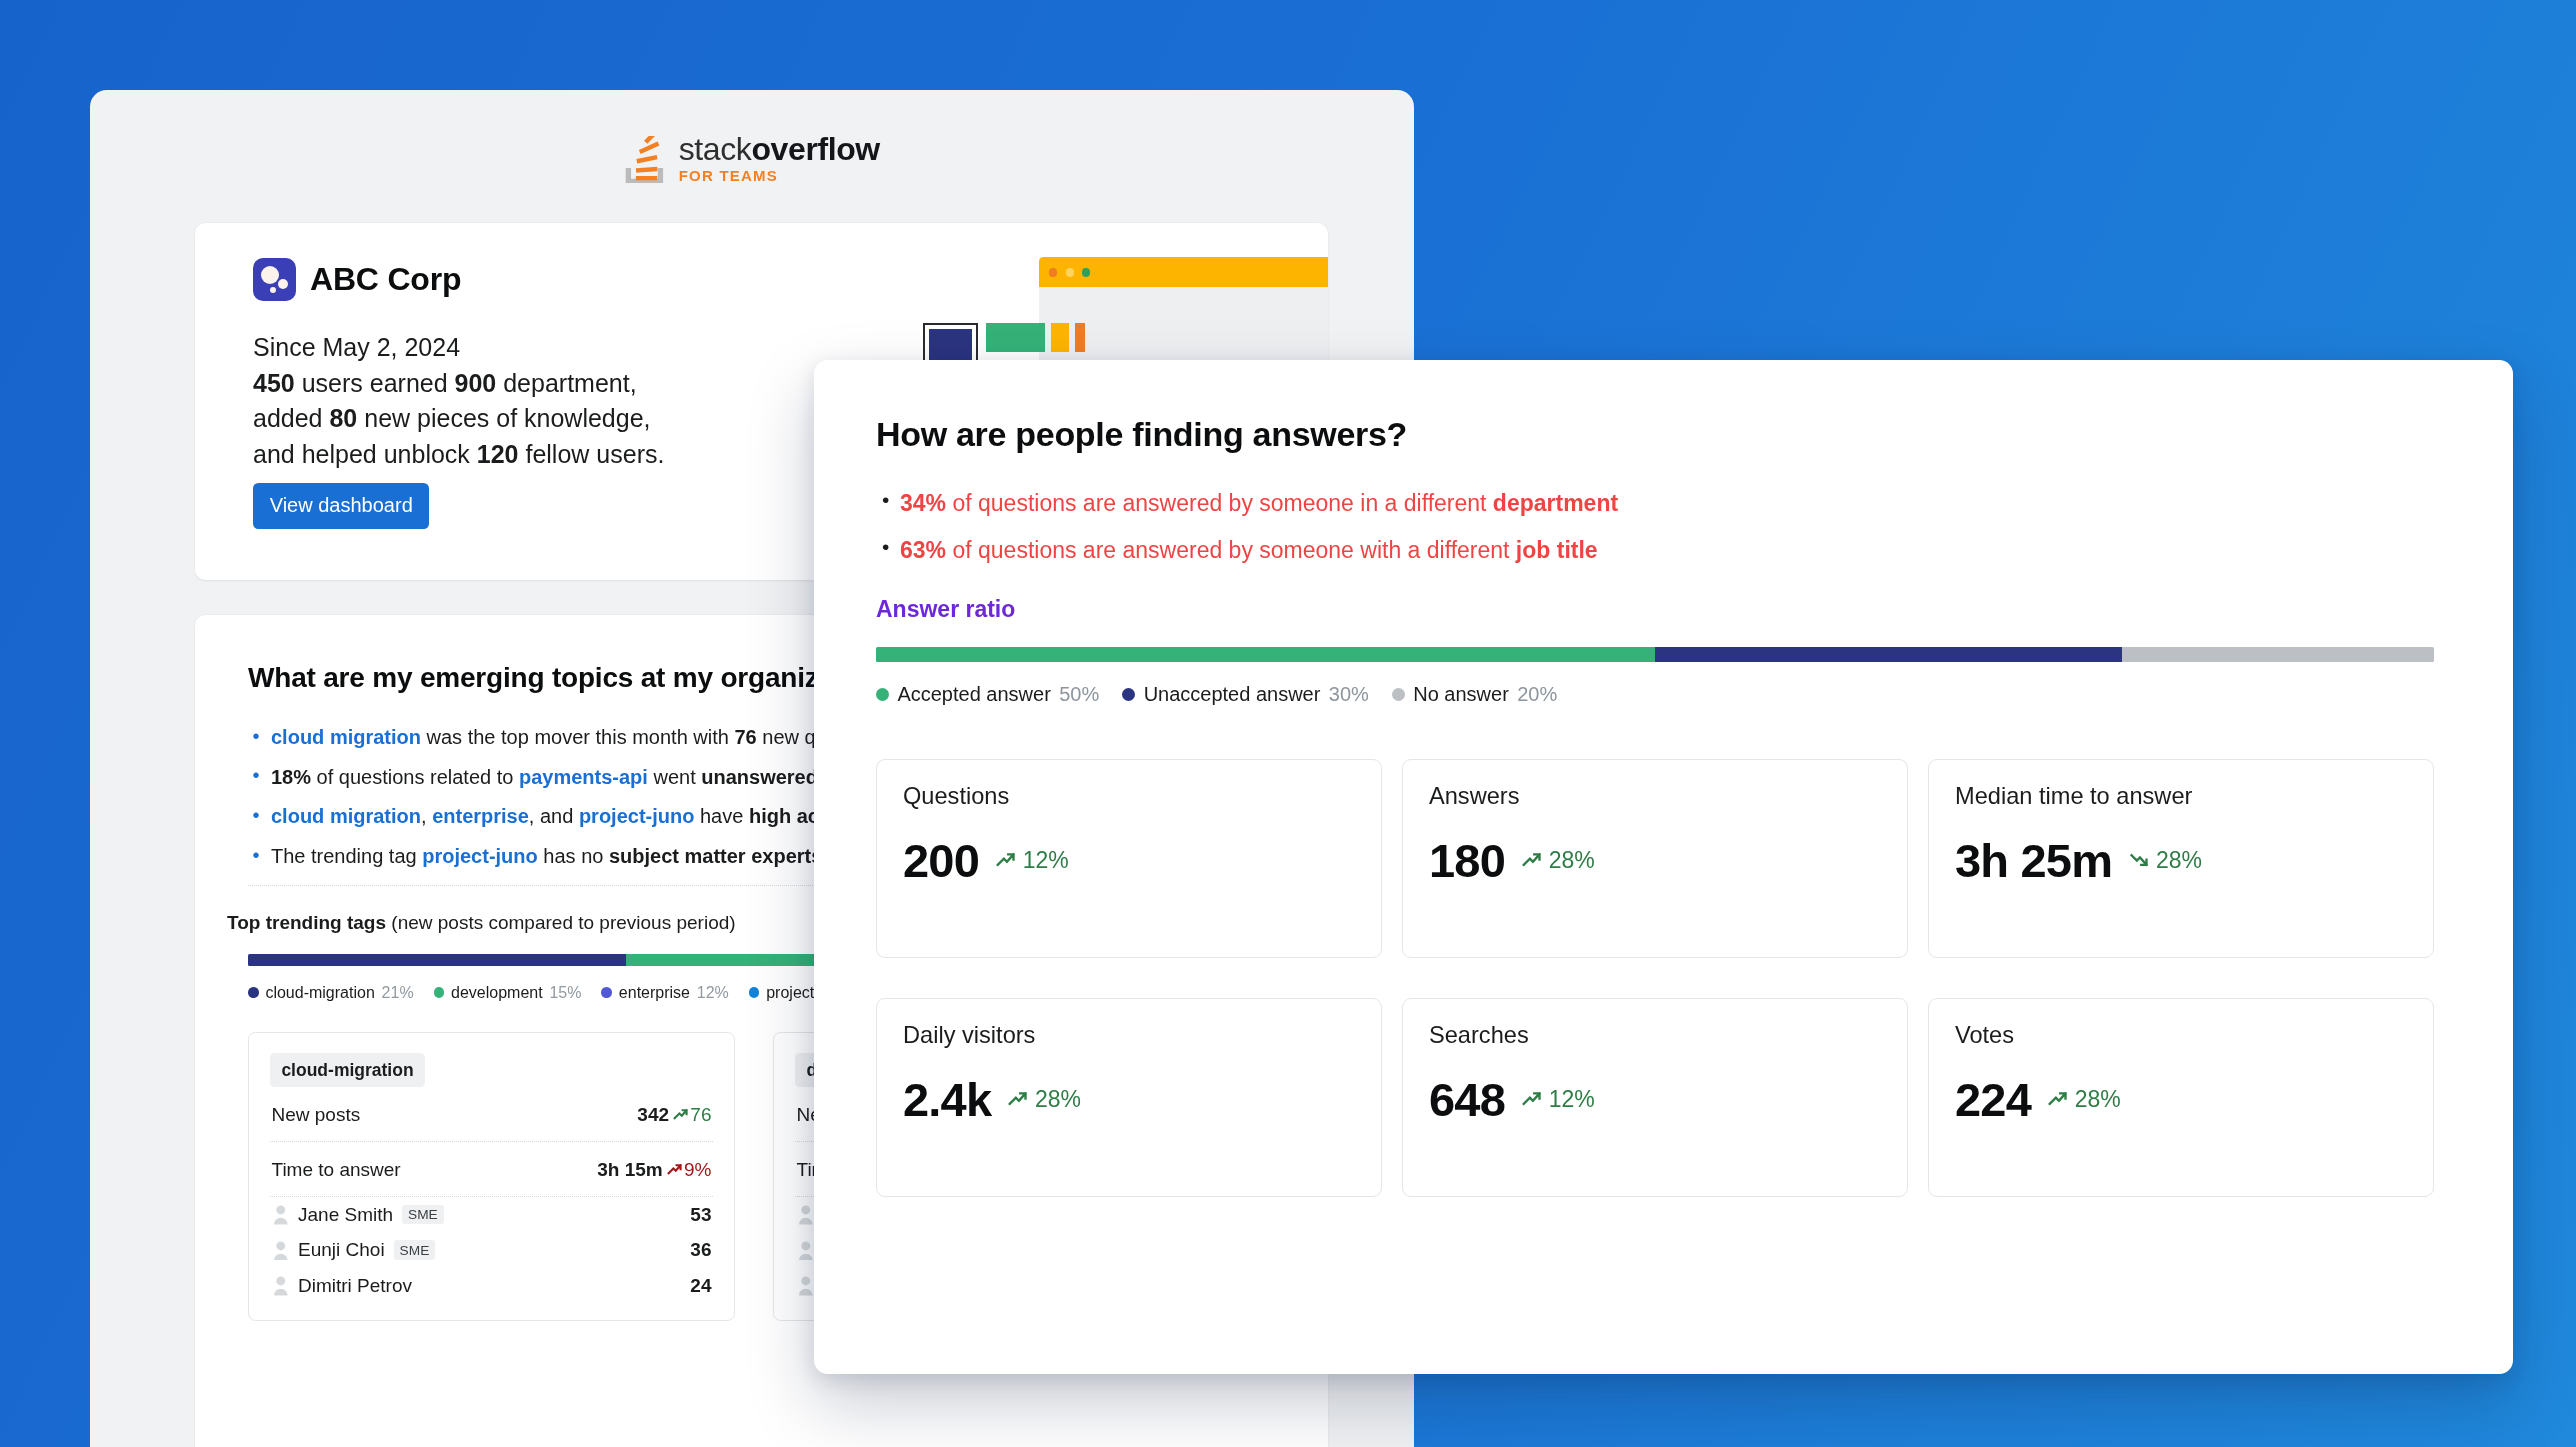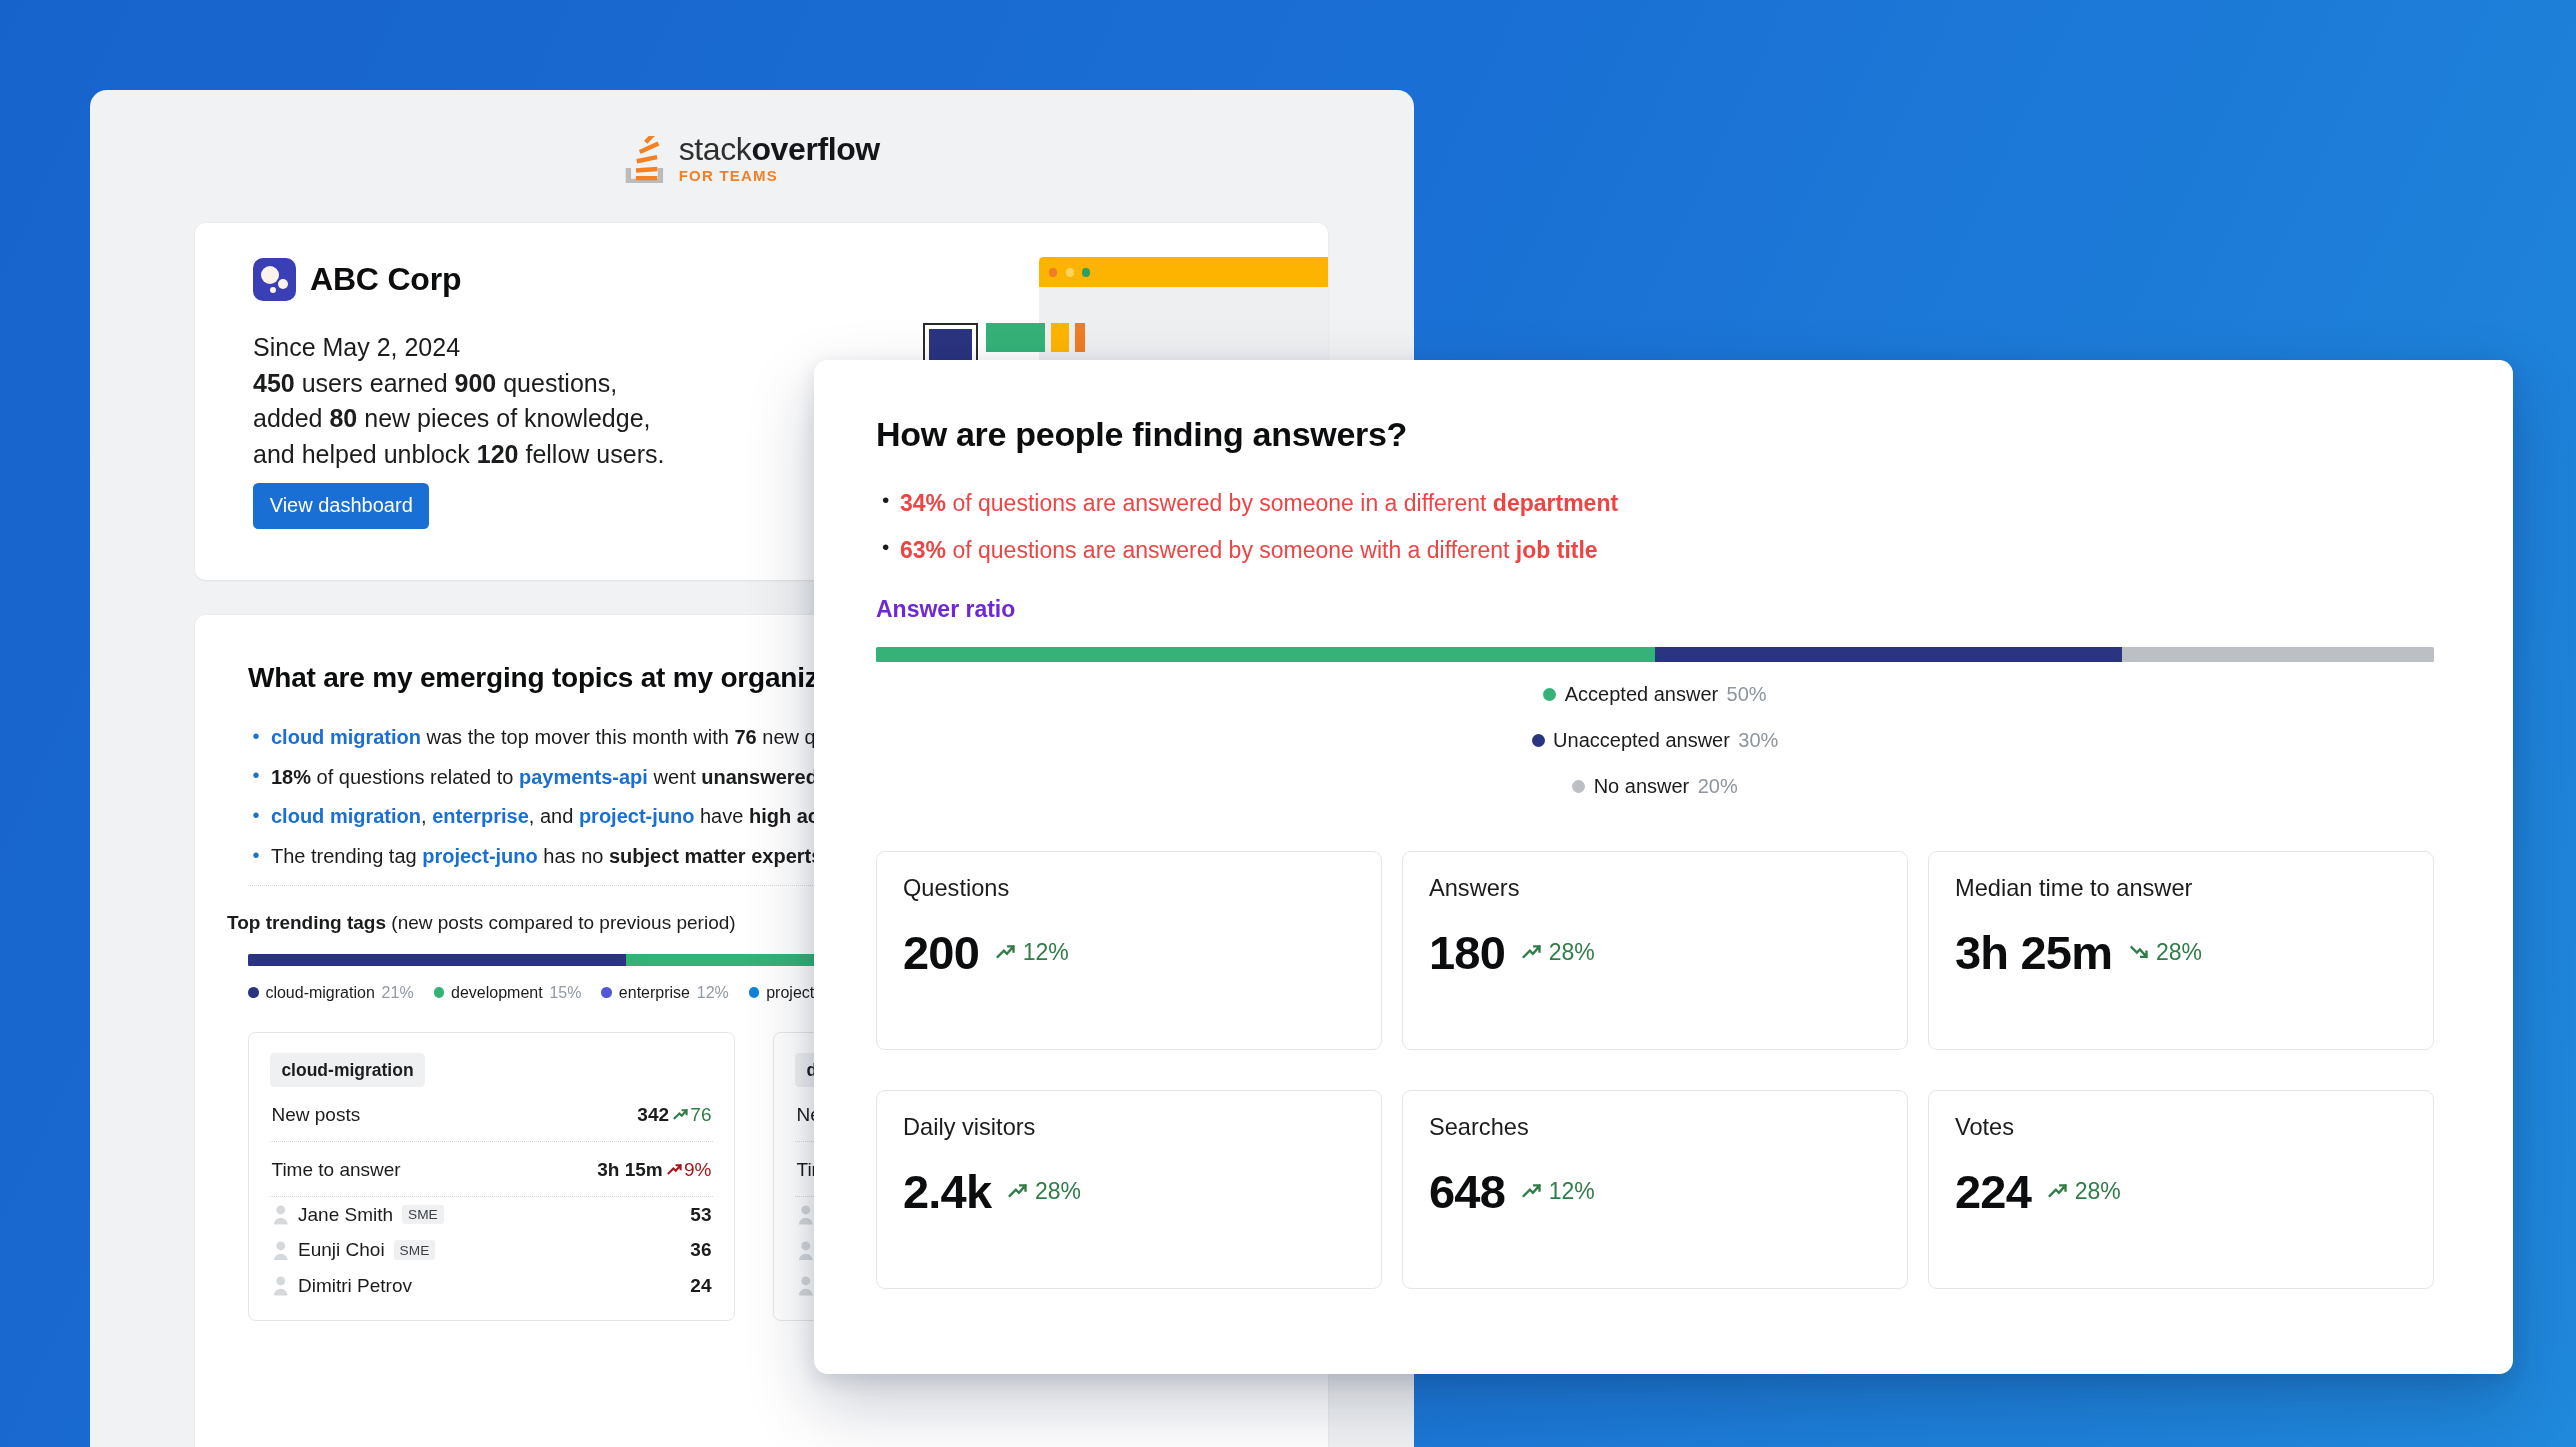--- a/index.html
+++ b/index.html
@@ -202,21 +202,21 @@
 
   .ratio-title {
     margin-top: 32px; font-size: 23px; font-weight: 700; color: #6d28d9;
   }
   .ratio-bar {
     margin-top: 24px; width: 100%; height: 15px;
     display: flex; border-radius: 1.5px; overflow: hidden;
   }
   .ratio-legend {
     margin-top: 21px; display: flex; align-items: center; gap: 23px;
-    font-size: 20px; color: #1B1C1D; white-space: nowrap; flex-direction: column;
+    font-size: 20px; color: #1B1C1D; white-space: nowrap;
   }
   .ratio-legend .item { display: flex; align-items: center; gap: 8.4px; }
   .ratio-legend .dot { width: 13px; height: 13px; border-radius: 50%; flex: none; }
   .ratio-legend .pct { color: #8D959D; }
 
   .metrics {
     margin-top: 33px;
     display: grid; grid-template-columns: repeat(3, 1fr);
     gap: 20px 20px;
   }
@@ -290,21 +290,21 @@
         <i class="b1"></i>
           <i class="b2"></i>
           <i class="b3"></i>
       </div>
       <div class="org-name">ABC Corp</div>
     </div>
 
     <div class="summary-text">
       <div><span>Since May 2, 2024</span></div>
       <div>
-        <b>450</b><span> users earned </span><b>900</b><span> questions,</span>
+        <b>450</b><span> users earned </span><b>900</b><span> department,</span>
       </div>
       <div>
         <span>added </span><b>80</b><span> new pieces of knowledge,</span>
       </div>
       <div>
         <span>and helped unblock </span><b>120</b><span> fellow users.</span>
       </div>
     </div>
 
     <button class="dash-btn">View dashboard</button>

